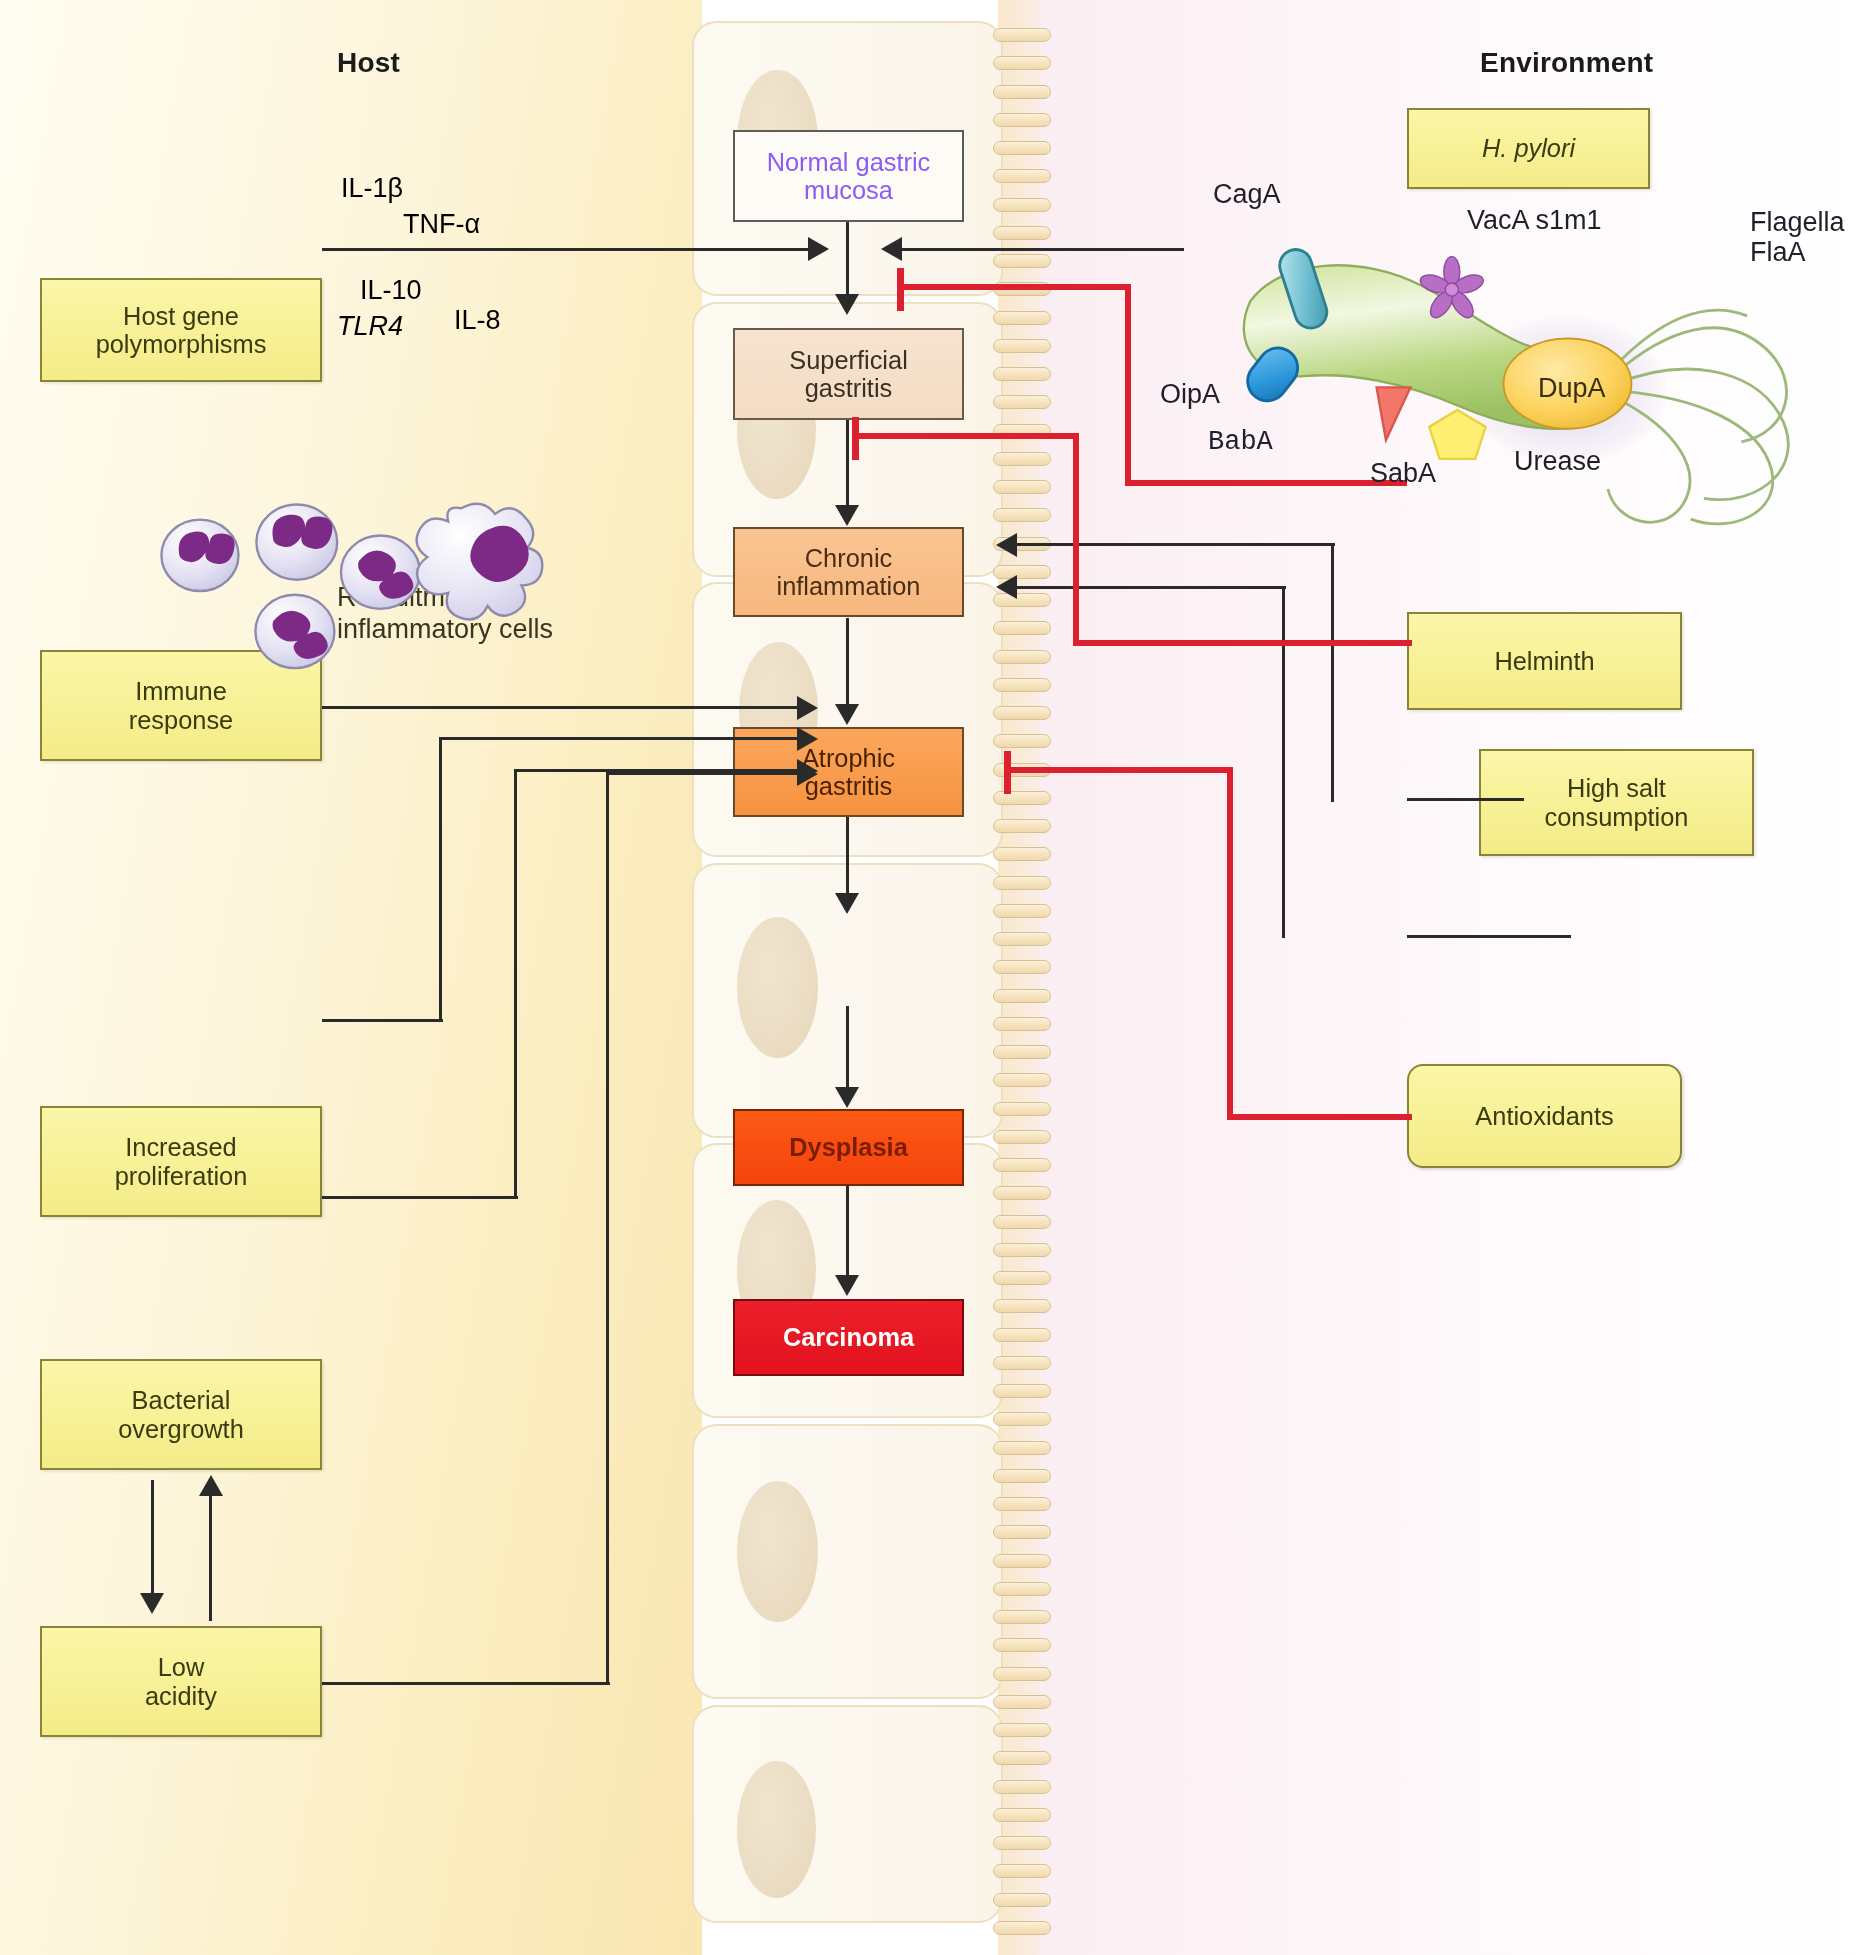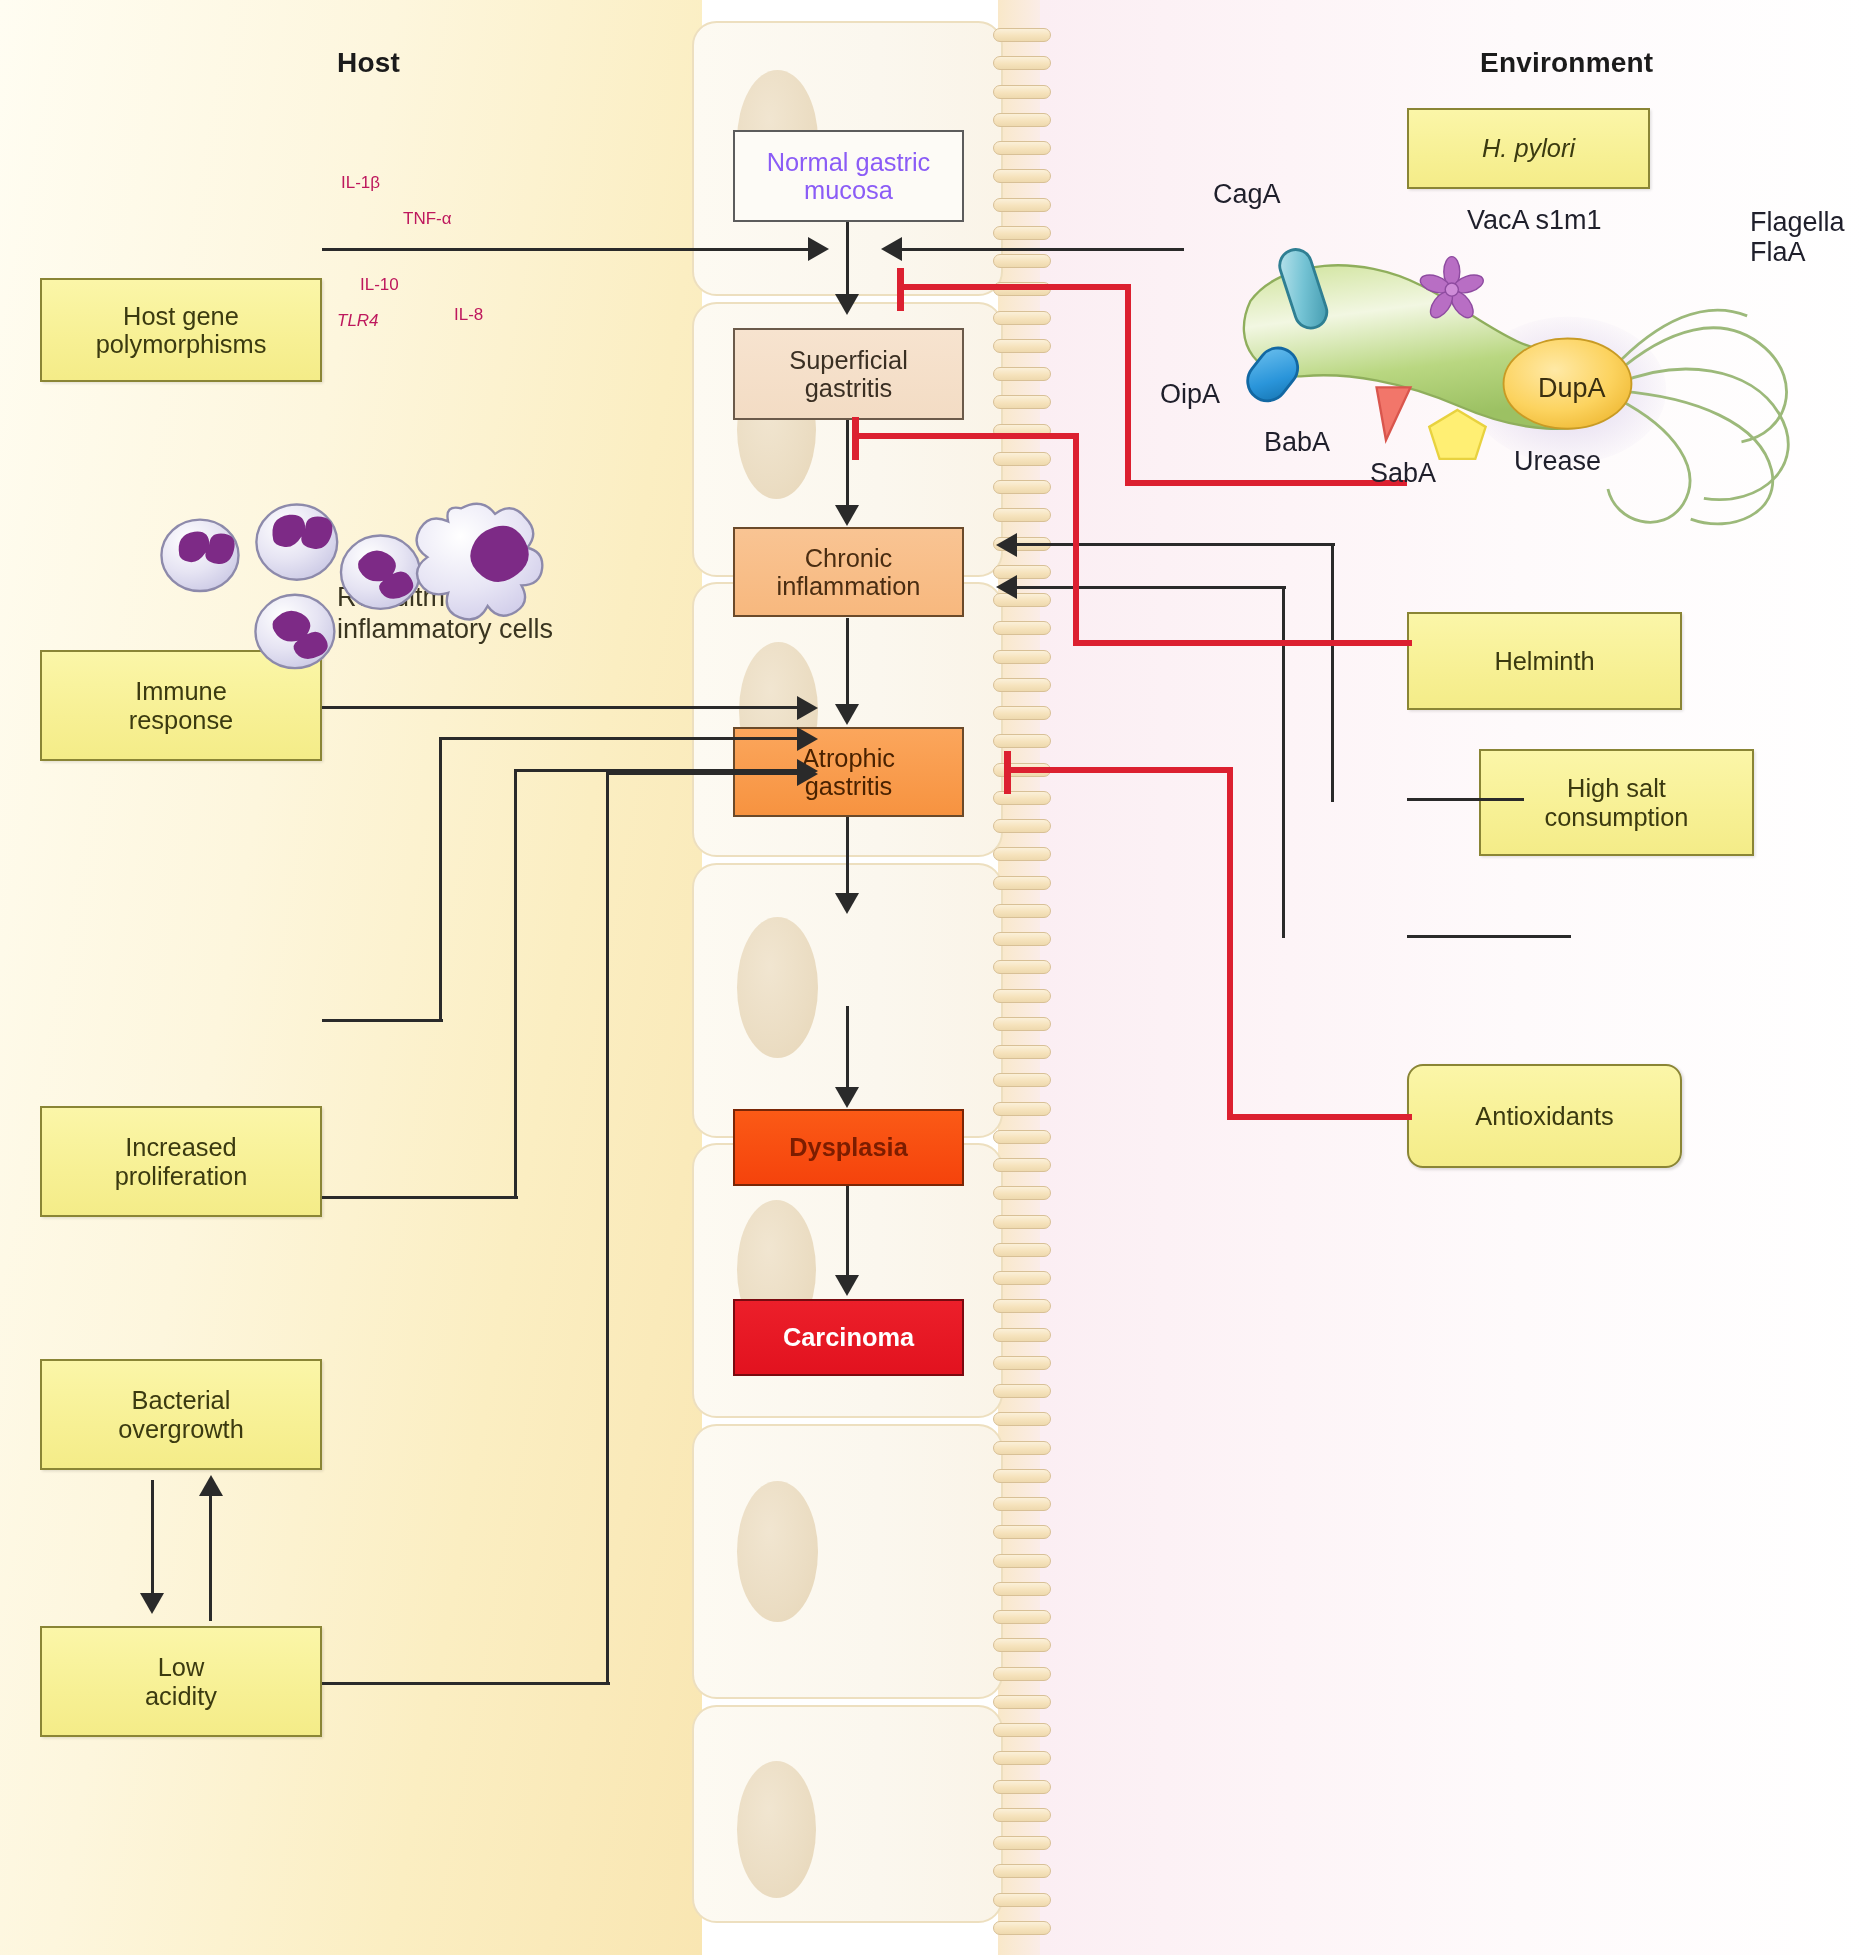--- a/index.html
+++ b/index.html
@@ -116,21 +116,21 @@
     border-top:12.2px solid transparent;border-bottom:12.2px solid transparent;
     border-right:21px solid #2a2a2a;}
   .arrow-d{position:absolute;width:0;height:0;
     border-left:12.2px solid transparent;border-right:12.2px solid transparent;
     border-top:21px solid #2a2a2a;}
   .arrow-u{position:absolute;width:0;height:0;
     border-left:12.2px solid transparent;border-right:12.2px solid transparent;
     border-bottom:21px solid #2a2a2a;}
 
   
-  .cyto{position:absolute;font-size:17px;color:#be185d;white-space:nowrap;}
+  .cyto{position:absolute;font-size:27px;color:#000000;white-space:nowrap;}
   .cyto-i{font-style:italic;}
 
   .recruit-label{
     position:absolute;font-size:27px;color:#3a3520;line-height:1.18;
     text-align:left;white-space:nowrap;
   }
 
   
   .blab{position:absolute;font-size:27px;color:#1f1f2b;white-space:nowrap;}
   .blab-2{line-height:1.12;text-align:center;}
@@ -485,21 +485,21 @@
         <ellipse cx="11" cy="16" rx="8.5" ry="16" transform="rotate(144 11 16)"></ellipse>
         <ellipse cx="-11" cy="16" rx="8.5" ry="16" transform="rotate(216 -11 16)"></ellipse>
         <ellipse cx="-18" cy="-6" rx="8.5" ry="16" transform="rotate(288 -18 -6)"></ellipse>
       </g>
       <circle cx="0" cy="0" r="7" fill="#cf8cd8" stroke="#8e4ba0" stroke-width="1.5"></circle>
     </g>
   </svg>
 
   <div class="blab" style="left:1213px;top:179px;">CagA</div>
   <div class="blab" style="left:1160px;top:379px;">OipA</div>
-  <div class="blab" style="left:1264px;top:427px;">BabA</div>
+  <div class="blab" style="left:1208px;top:427px;font-family:Liberation Mono, monospace;">BabA</div>
   <div class="blab" style="left:1370px;top:458px;">SabA</div>
   <div class="blab" style="left:1467px;top:205px;">VacA s1m1</div>
   <div class="blab" style="left:1538px;top:373px;color:#3a2f10;">DupA</div>
   <div class="blab" style="left:1514px;top:446px;">Urease</div>
   <div class="blab blab-2" style="left:1750px;top:207px;text-align:left;">
     <div id="fl1">Flagella</div>
     <div id="fl2">FlaA</div>
   </div>
 
 </div>

